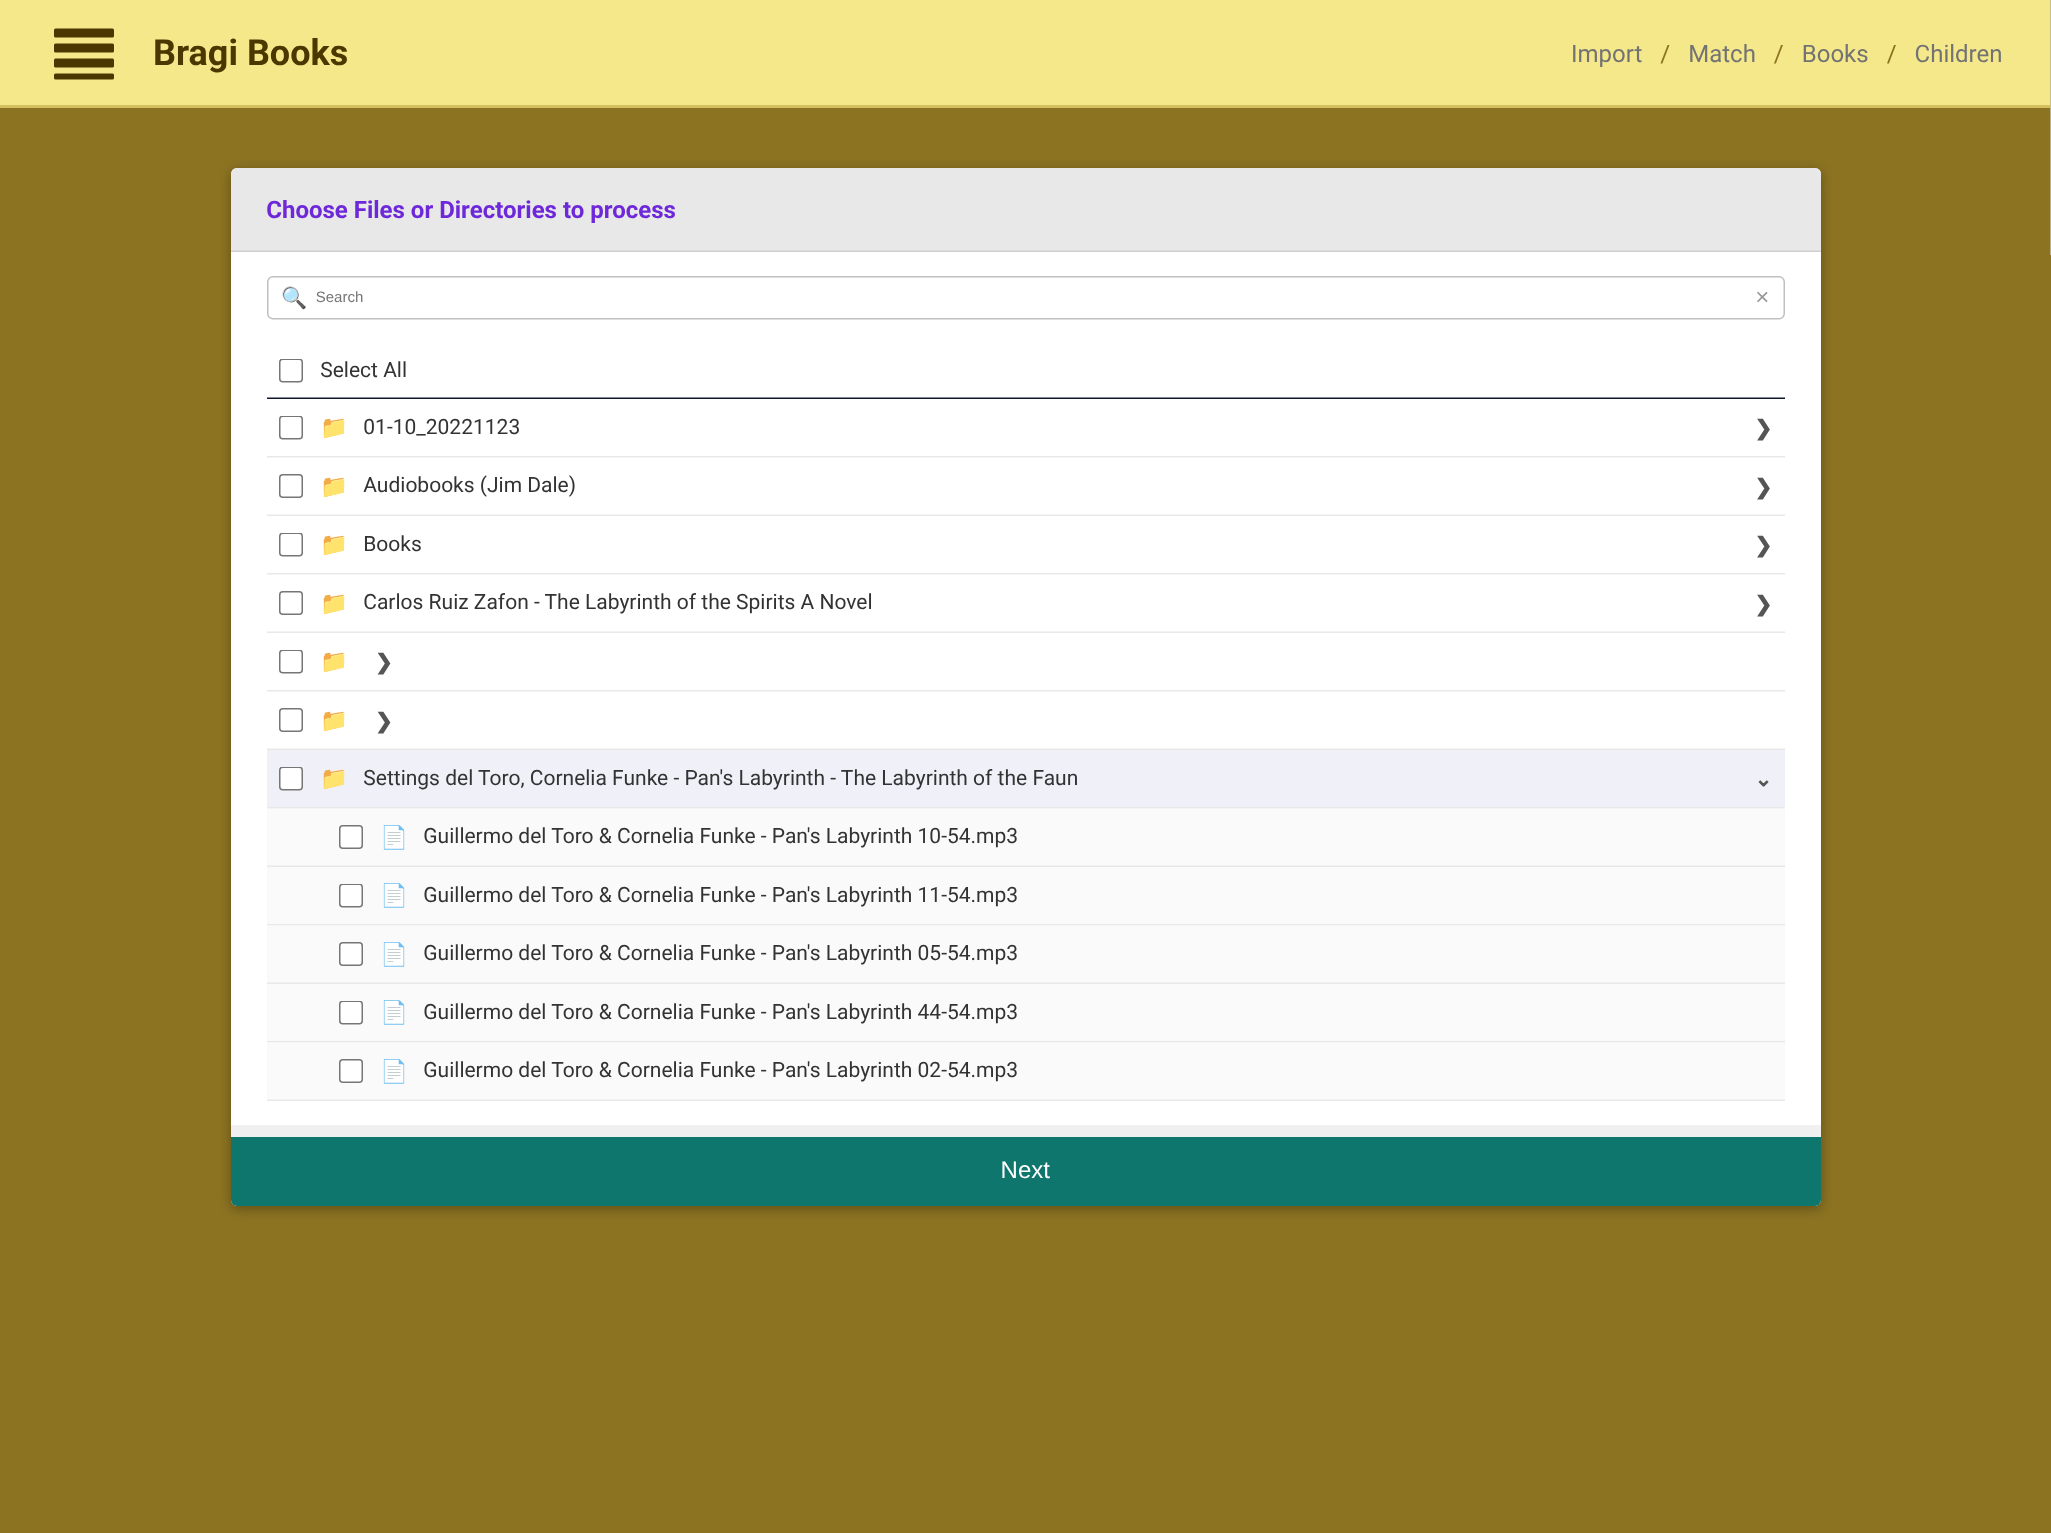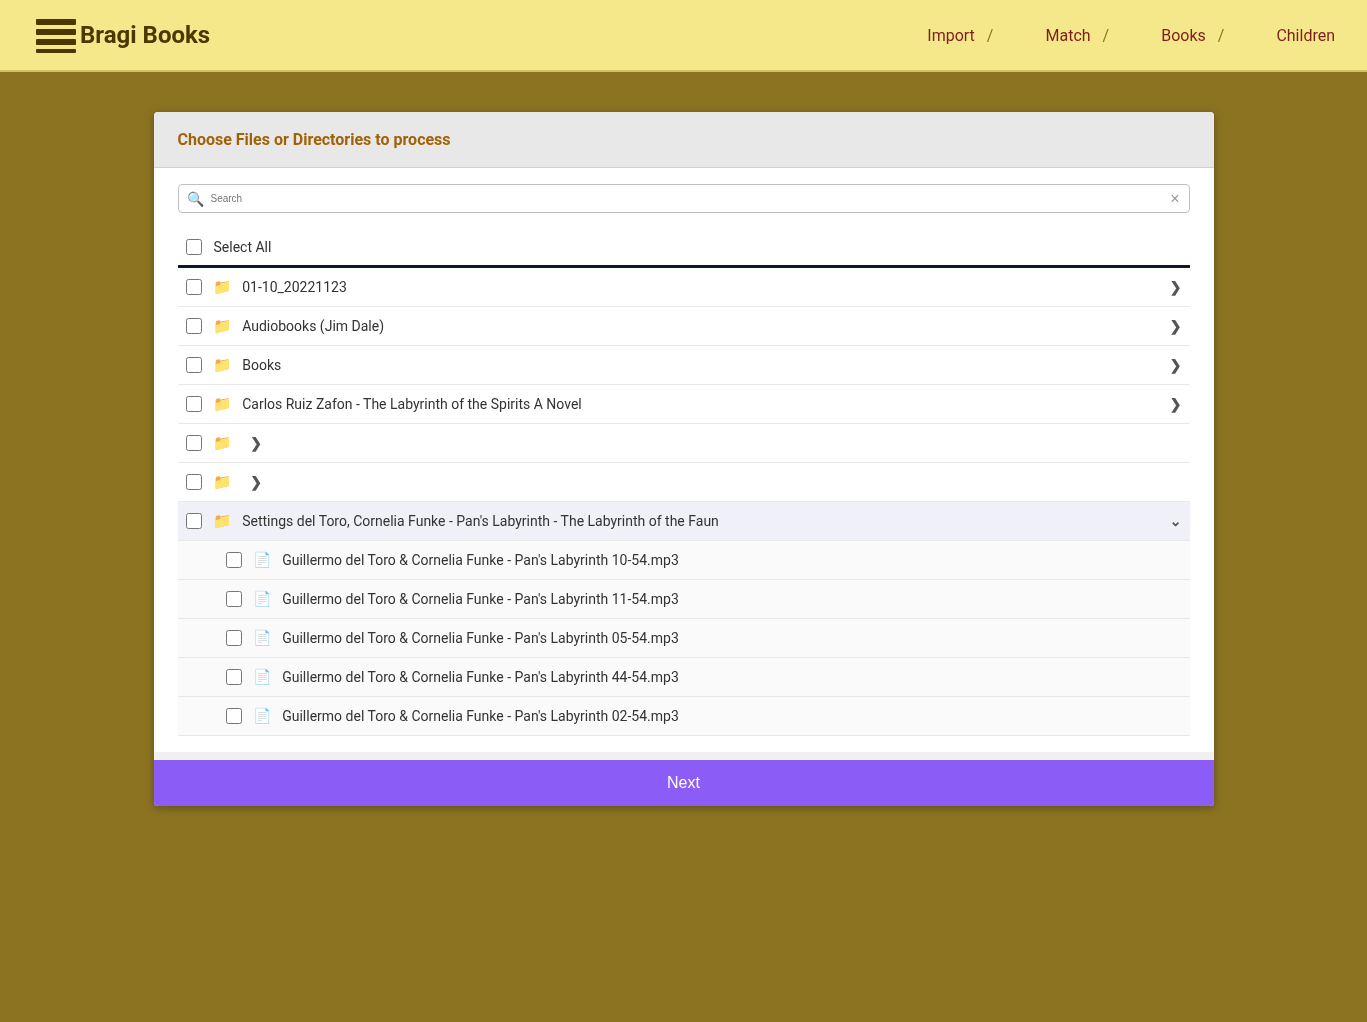--- a/index.html
+++ b/index.html
@@ -15,43 +15,42 @@
       height: 72px;
       display: flex;
       align-items: center;
       justify-content: space-between;
       padding: 0 32px;
       border-bottom: 2px solid #D4C060;
     }
     .header-logo {
       display: flex;
       align-items: center;
-      gap: 0;
+      gap: 22px;
     }
     .logo-icon {
       width: 48px;
       height: 48px;
     }
     .logo-text {
       font-size: 24px;
       font-weight: 700;
       color: #4A3800;
     }
     .header-nav {
       display: flex;
       align-items: center;
       gap: 8px;
       font-size: 16px;
       color: #4A3800;
     }
     .nav-item {
       cursor: pointer;
-      color: #7f1d1d;
+      color: #737373;
       text-decoration: none;
-      margin-left: 40px;
     }
     .nav-sep {
       color: #8B7322;
       margin: 0 4px;
     }
 
     
     .main-content {
       display: flex;
       justify-content: center;
@@ -69,21 +68,21 @@
     }
 
     .card-header {
       background: #E8E8E8;
       padding: 18px 24px;
       border-bottom: 1px solid #D0D0D0;
     }
     .card-title {
       font-size: 16px;
       font-weight: 700;
-      color: #a16207;
+      color: #6d28d9;
     }
 
     .card-body {
       background: #FFFFFF;
       padding: 16px 24px;
     }
 
     
     .search-container {
       position: relative;
@@ -175,37 +174,37 @@
 
     .sub-item .item-checkbox {
       margin-right: 12px;
     }
 
     
     .next-btn {
       display: block;
       width: 100%;
       padding: 14px;
-      background: #8b5cf6;
+      background: #0f766e;
       color: #fff;
       font-size: 16px;
       font-weight: 500;
       border: none;
       cursor: pointer;
       text-align: center;
       border-radius: 0;
       margin-top: 8px;
     }
 
     
     .select-all-row {
       display: flex;
       align-items: flex-start;
       padding: 10px 8px;
-      border-bottom: 3px solid #0f172a;
+      border-bottom: 1px solid #0f172a;
     }
   </style>
 </head>
 <body>
 
 <header class="header">
   <div class="header-logo">
     <svg class="logo-icon" viewBox="0 0 48 48" fill="none" xmlns="http://www.w3.org/2000/svg">
       <rect x="4" y="8" width="40" height="6" rx="1" fill="#4A3800"></rect>
       <rect x="4" y="18" width="40" height="6" rx="1" fill="#4A3800"></rect>

